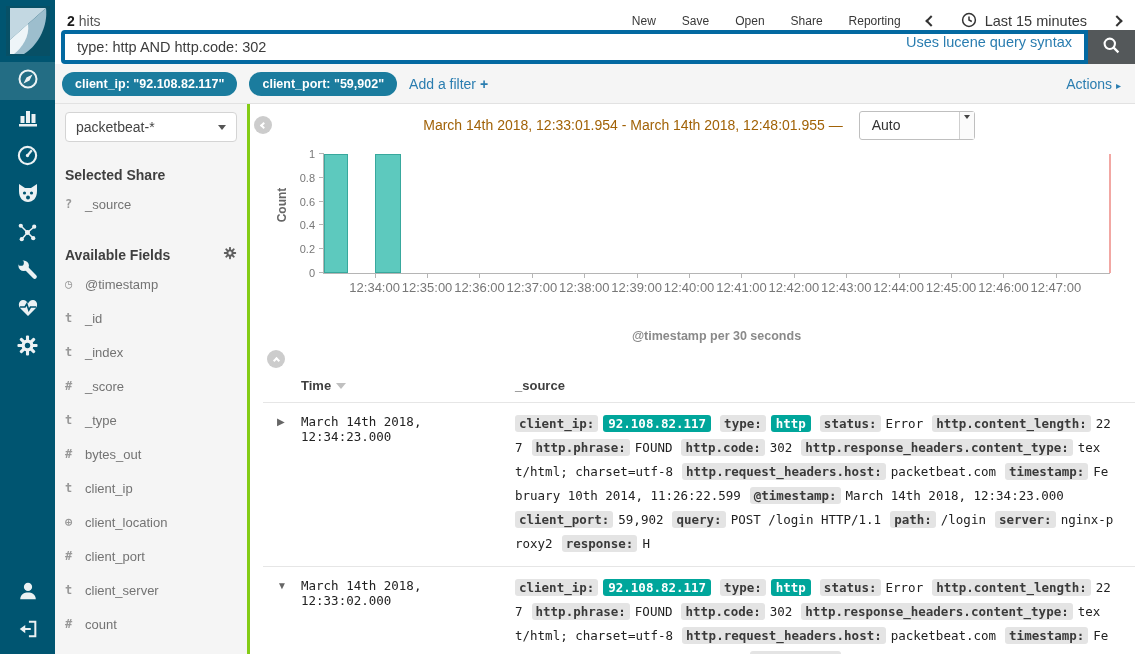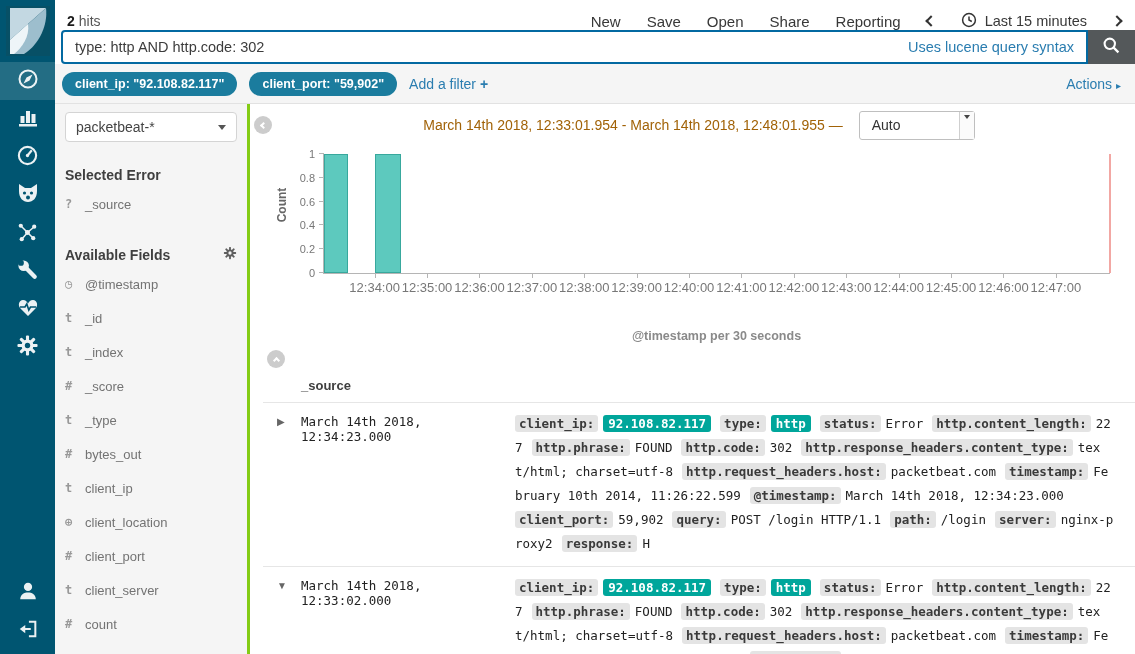--- a/index.html
+++ b/index.html
@@ -15,28 +15,28 @@
   .nav-item svg { opacity:.92; }
   .rail-spacer { flex:1; }
   .rail-bottom { padding-bottom:4px; }
 
   
   .main-col { flex:1; display:flex; flex-direction:column; min-width:0; }
   .topbar { height:30px; display:flex; align-items:center; padding:12px 14px 0 12px; }
   .hits { font-size:14px; color:#555; }
   .hits b { color:#1a1a1a; margin-right:4px; }
   .topmenu { margin-left:auto; display:flex; align-items:center; gap:26px; }
-  .menu-item { font-size:15px; color:#383838; cursor:pointer; }
+  .menu-item { font-size:12px; color:#383838; cursor:pointer; }
   .timepick { display:flex; align-items:center; gap:8px; font-size:14.5px; color:#383838; }
   .chev { display:inline-block; width:8px; height:8px; border-top:2px solid #333; border-right:2px solid #333; cursor:pointer; }
   .chev.left { transform:rotate(-135deg); }
   .chev.right { transform:rotate(45deg); }
 
   .searchrow { height:34px; display:flex; align-items:stretch; padding:0 0 0 6px; }
-  .searchbox { flex:1; border:2px solid #0369a1; border-radius:4px 0 0 4px; display:flex; align-items:center; padding:0 12px; }
+  .searchbox { flex:1; border:4px solid #0369a1; border-radius:4px 0 0 4px; display:flex; padding:0 12px; }
   .query { font-size:14.5px; color:#3c3c3c; flex:1; border:none; outline:none; background:transparent; font-family:"Liberation Sans",sans-serif; }
   .lucene { font-size:14.5px; color:#2a7db0; cursor:pointer; white-space:nowrap; margin-left:12px; }
   .search-btn { width:47px; background:#54585a; border:none; display:flex; align-items:center; justify-content:center; cursor:pointer; }
 
   
   .filterbar { height:40px; background:#f5f5f5; border-bottom:1px solid #e2e2e2; display:flex; align-items:center; padding:0 14px 0 7px; gap:12px; }
   .pill { background:#1b7c9e; color:#fff; font-size:12.5px; font-weight:700; border-radius:13px; padding:5px 13px; cursor:pointer; white-space:nowrap; }
   .addfilter { color:#2a7db0; font-size:14px; cursor:pointer; }
   .addfilter .plus { font-weight:700; }
   .actions { margin-left:auto; color:#2a7db0; font-size:14px; cursor:pointer; }
@@ -248,21 +248,21 @@
       </span>
     </div>
 
     <div class="body">
 
       <div class="sidebar">
         <div class="idx-select">
           <span class="name">packetbeat-*</span>
           <span class="caret"></span>
         </div>
-        <div class="side-h">Selected Error</div>
+        <div class="side-h">Selected Share</div>
         <div class="fieldlist">
             <div class="field">
               <span class="ftype">?</span>
               <span class="fname">_source</span>
             </div>
           </div>
         <div class="side-h">
           <span>Available Fields</span>
           <span class="gear-mini"><svg width="14" height="14" viewBox="0 0 24 24">
                 <g fill="#5f5f5f">
@@ -391,20 +391,24 @@
 
         <div class="collapse-up">
           <span class="circ-btn">
               <span class="chev" style="transform:rotate(-45deg);margin-top:3px;"></span>
             </span>
         </div>
 
         <div class="doc-table">
           <div class="thead">
             <span class="th-expand"></span>
+            <span class="th-time">
+              <span>Time</span>
+              <span class="sort-caret"></span>
+            </span>
             <span class="th-source">_source</span>
           </div>
           <div id="rows">
   <div class="row">
     <span class="expand">▶</span>
     <span class="rtime">March 14th 2018, 12:34:23.000</span>
     <span class="rsource"><span class="kbadge">client_ip:</span><span class="vhl">92.108.82.117</span><span class="kbadge">type:</span><span class="vhl">http</span><span class="kbadge">status:</span><span class="vplain">Error</span><span class="kbadge">http.content_length:</span><span class="vplain">227</span><span class="kbadge">http.phrase:</span><span class="vplain">FOUND</span><span class="kbadge">http.code:</span><span class="vplain">302</span><span class="kbadge">http.response_headers.content_type:</span><span class="vplain">text/html; charset=utf-8</span><span class="kbadge">http.request_headers.host:</span><span class="vplain">packetbeat.com</span><span class="kbadge">timestamp:</span><span class="vplain">February 10th 2014, 11:26:22.599</span><span class="kbadge">@timestamp:</span><span class="vplain">March 14th 2018, 12:34:23.000</span><span class="kbadge">client_port:</span><span class="vplain">59,902</span><span class="kbadge">query:</span><span class="vplain">POST /login HTTP/1.1</span><span class="kbadge">path:</span><span class="vplain">/login</span><span class="kbadge">server:</span><span class="vplain">nginx-proxy2</span><span class="kbadge">response:</span><span class="vplain">H</span></span>
   </div>
 
   <div class="row">

